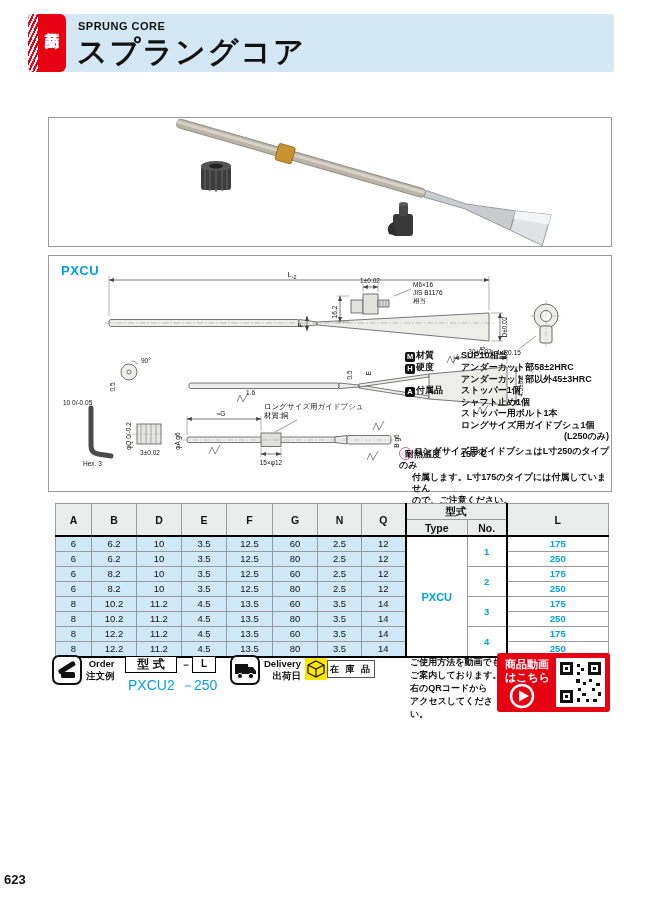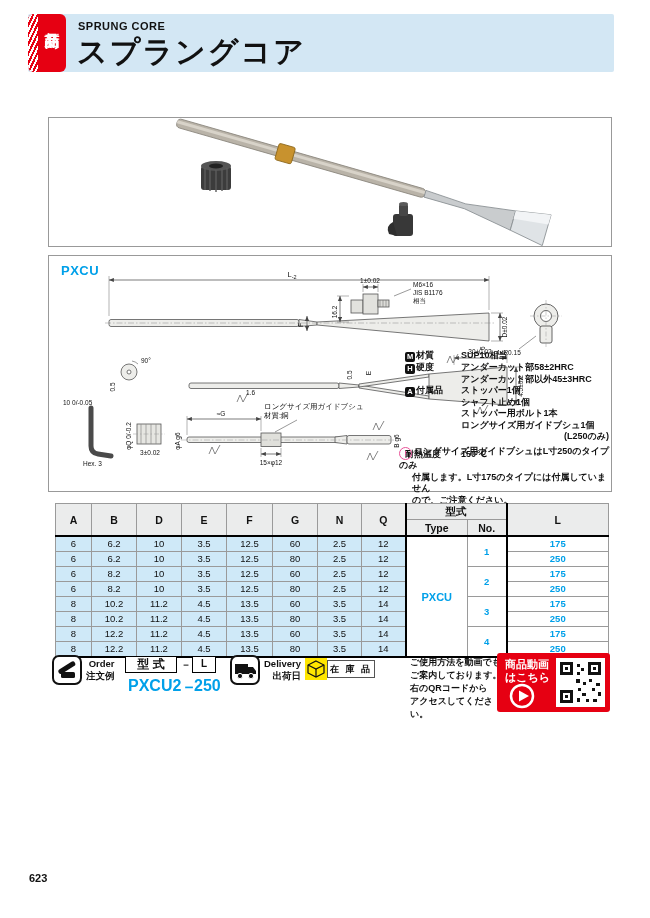--- a/index.html
+++ b/index.html
@@ -48,30 +48,30 @@
   .bL2{border-left:2px solid #000 !important;}
   .hdrB{border-bottom:2px solid #000 !important;}
   td.l175{text-align:left;padding-left:14px;}
   td.l250{text-align:right;padding-right:10px;}
   td.typecell{font-size:11px;}
 
   
   .iconsq{position:absolute;width:30px;height:30px;border:2px solid #111;border-radius:7px;background:#fff;box-sizing:border-box;}
   .iconlbl{position:absolute;font-size:9.5px;font-weight:bold;line-height:12px;text-align:right;}
   .modelbox{position:absolute;border:1.5px solid #000;box-sizing:border-box;text-align:center;font-weight:bold;background:#fff;}
-  .exr{position:absolute;font-size:16px;font-weight:bold;color:#00a0e9;}
+  .exr{position:absolute;font-size:14px;font-weight:normal;color:#00a0e9;}
   .dash{position:absolute;font-size:10px;font-weight:bold;}
   .stock-yellow{position:absolute;left:305px;top:658px;width:22px;height:22px;background:#ffe600;}
   .stockbox{position:absolute;left:327px;top:660px;width:48px;height:18px;border:1px solid #555;box-sizing:border-box;
     font-size:9px;font-weight:bold;text-align:center;line-height:16px;letter-spacing:2px;background:#fff;}
   .vidtext{position:absolute;left:410px;top:656px;width:92px;font-size:9px;font-weight:bold;line-height:13px;}
   .vidbox{position:absolute;left:497px;top:653px;width:113px;height:59px;background:#e60012;border-radius:3px;}
   .vidbox .t{position:absolute;left:8px;top:5px;color:#fff;font-size:11px;font-weight:bold;line-height:13px;}
   .qr{position:absolute;right:5px;top:5px;width:49px;height:49px;background:#fff;}
-  .pagenum{position:absolute;left:29px;top:872px;font-size:11px;font-weight:bold;}
+  .pagenum{position:absolute;left:4px;top:872px;font-size:13px;font-weight:bold;}
 
   svg text{font-family:"Liberation Sans","DejaVu Sans",sans-serif;}
   .dt{font-size:7.5px;fill:#111;}
   .dts{font-size:6.5px;fill:#111;}
 </style>
 </head>
 <body>
 
 <div id="page">
 

